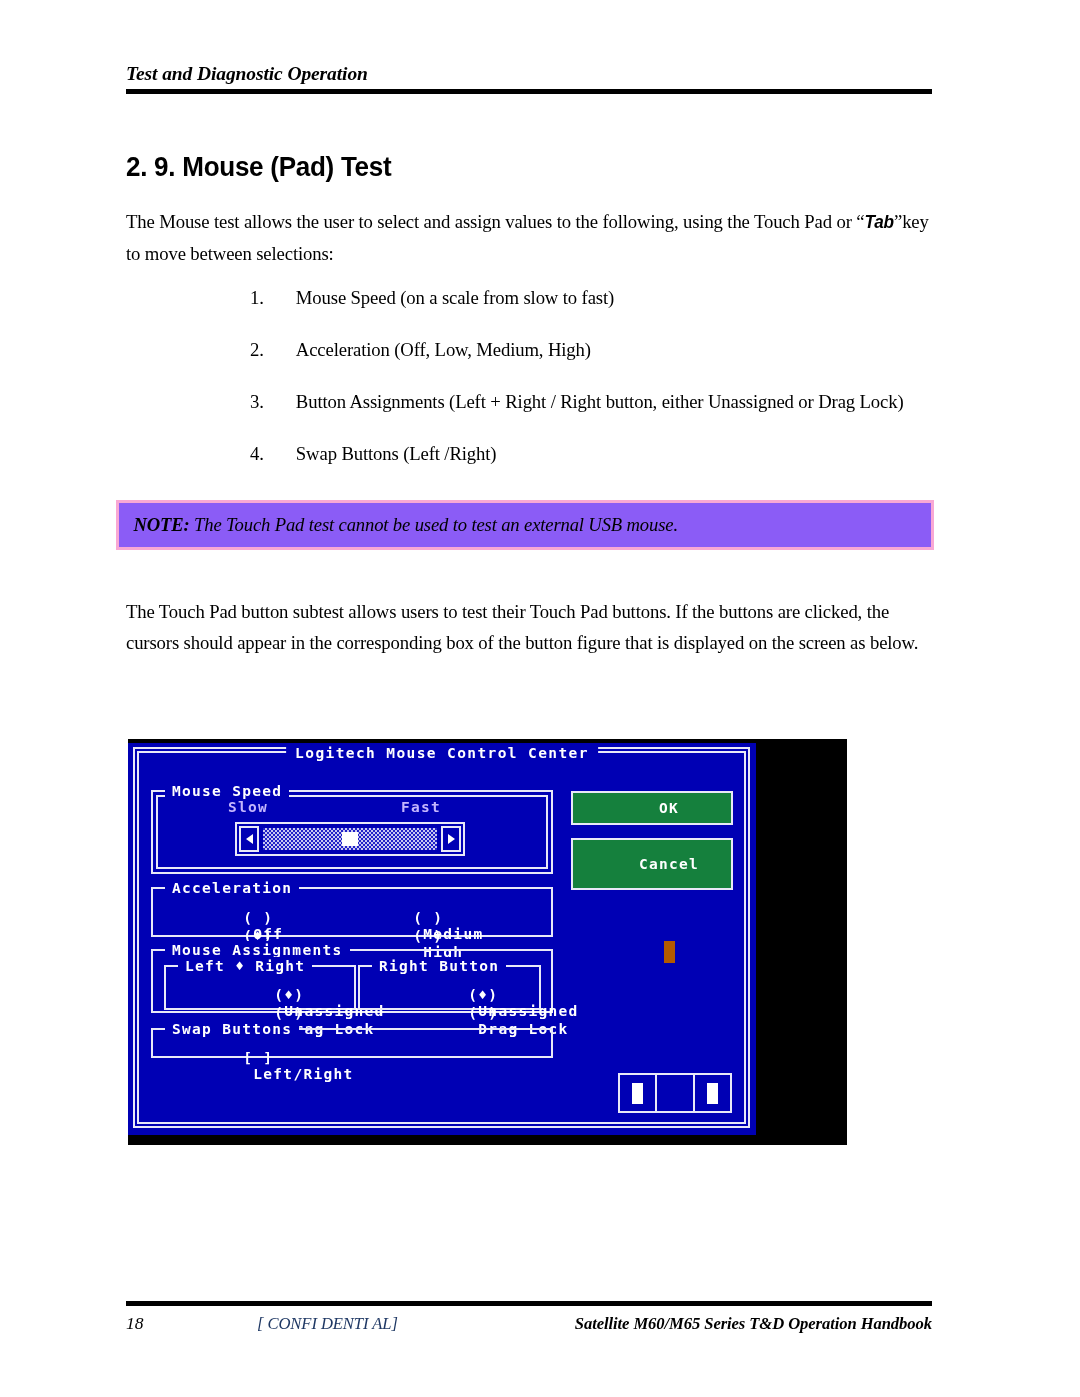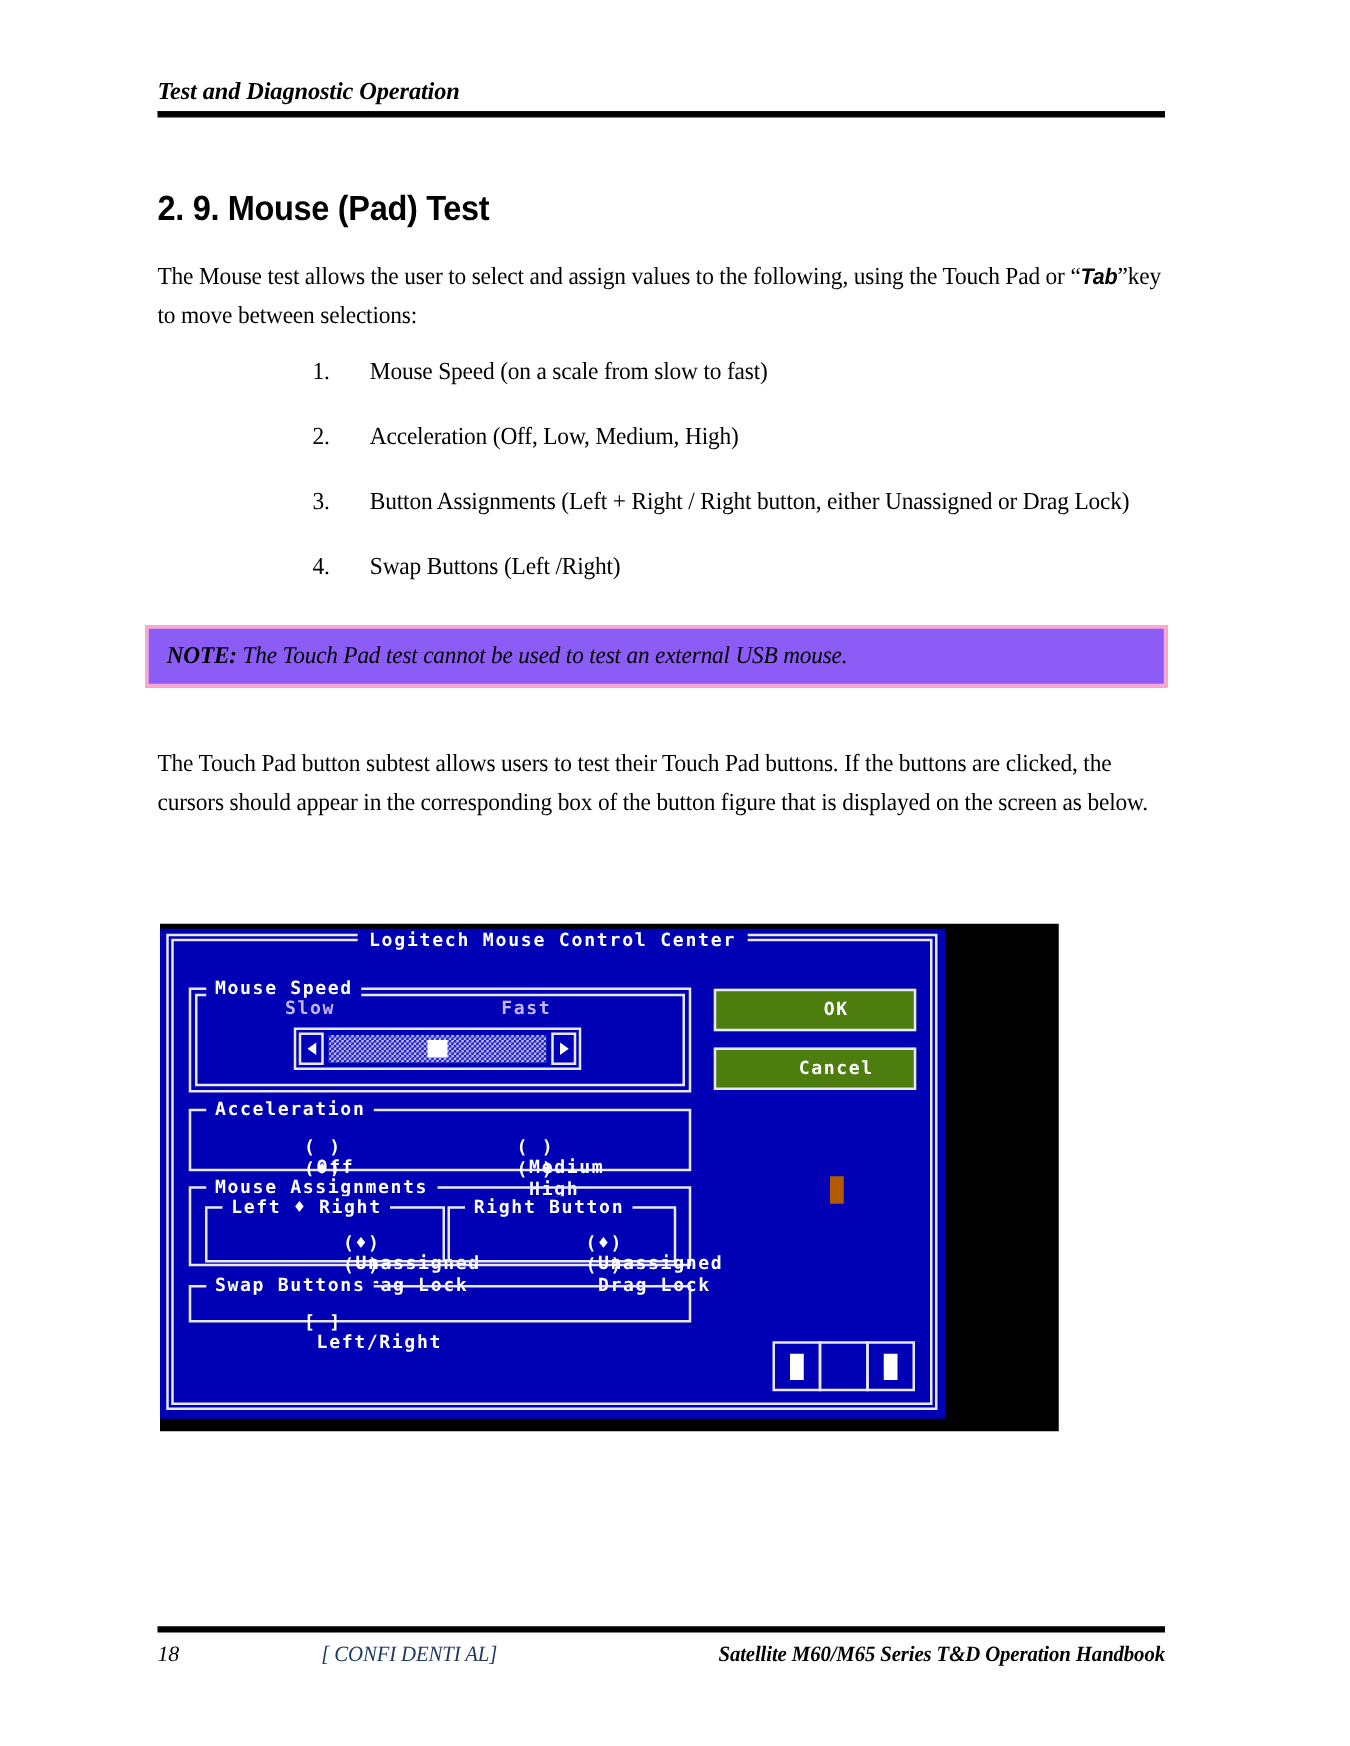--- a/index.html
+++ b/index.html
@@ -261,33 +261,33 @@
     top: 4px; bottom: 4px;
     width: 16px;
     background: #ffffff;
   }
 
   
   .dos-btn {
     position: absolute;
     border: 2px solid #e8e8f8;
     box-sizing: border-box;
-    background: #4d7c0f;
+    background: #15803d;
     color: #ffffff;
     font-family: "DejaVu Sans Mono", monospace;
     font-size: 14.5px;
     font-weight: bold;
     letter-spacing: 1.3px;
     display: flex;
     align-items: center;
     justify-content: center;
     padding-left: 34px;
   }
   #btn-ok { left: 443px; top: 48px; width: 162px; height: 34px; }
-  #btn-cancel { left: 443px; top: 95px; width: 162px; height: 34px; }
+  #btn-cancel { left: 443px; top: 95px; width: 162px; height: 52px; }
 
   
   #grp-acceleration { left: 23px; top: 144px; width: 402px; height: 50px; }
   .radio-row {
     position: absolute;
     color: #ffffff;
     font-family: "DejaVu Sans Mono", monospace;
     font-size: 14.5px;
     font-weight: bold;
     letter-spacing: 1.3px;

